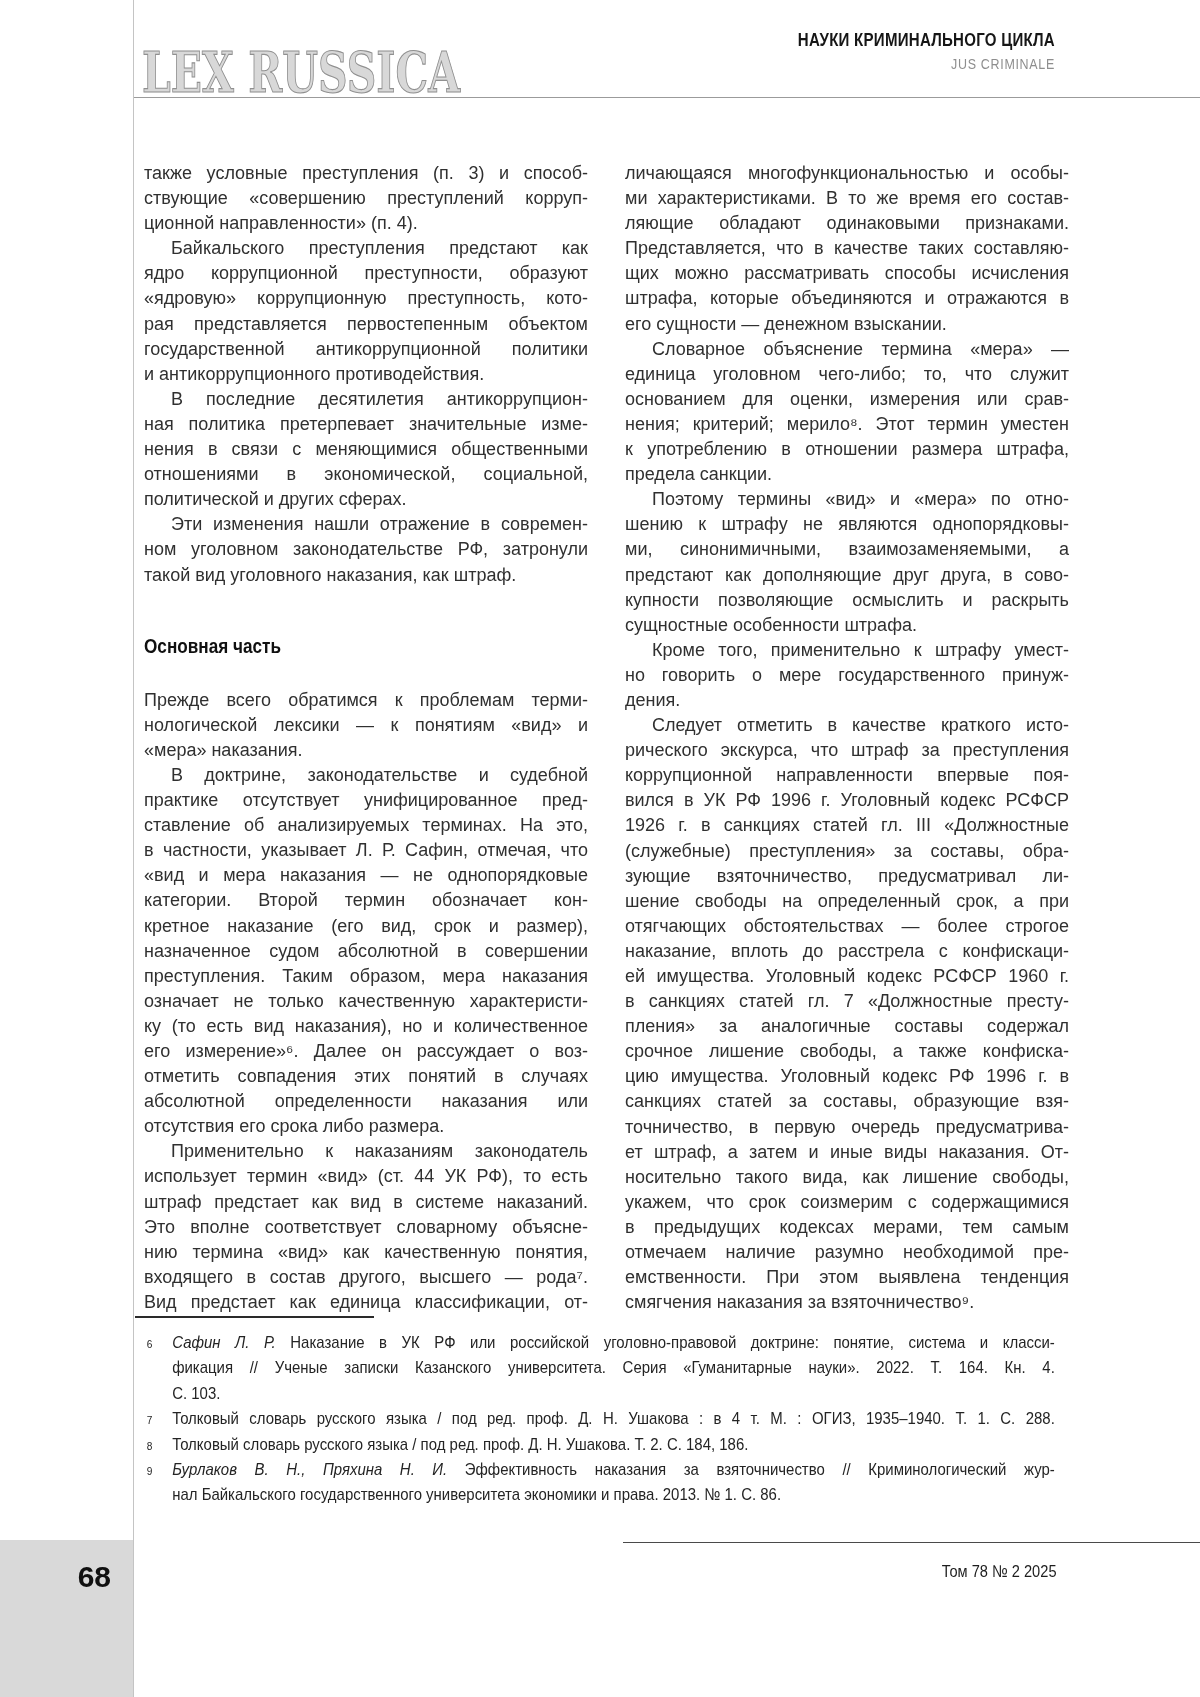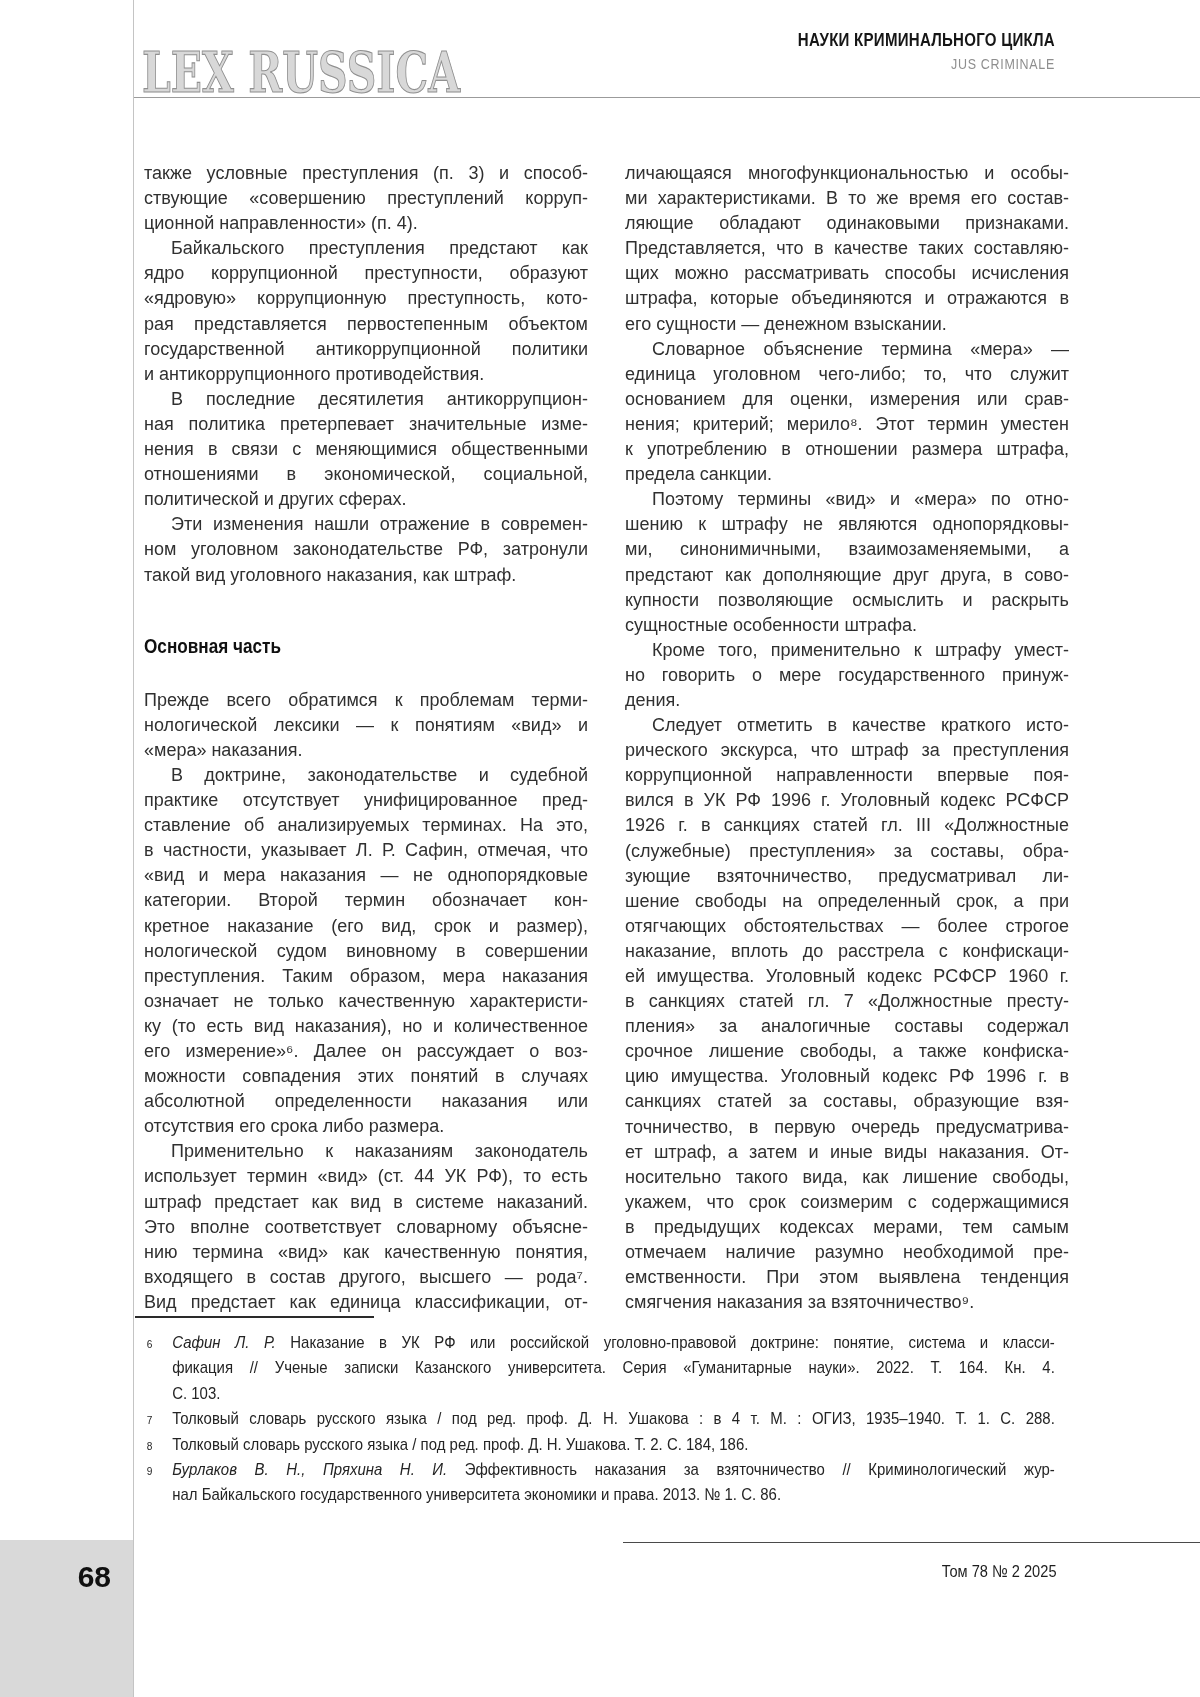--- a/index.html
+++ b/index.html
@@ -93,26 +93,26 @@
         <div class="line end">«мера» наказания.</div>
       </div>
       <div class="para">
         <div class="line ind">В доктрине, законодательстве и судебной</div>
         <div class="line">практике отсутствует унифицированное пред-</div>
         <div class="line">ставление об анализируемых терминах. На это,</div>
         <div class="line">в частности, указывает Л. Р. Сафин, отмечая, что</div>
         <div class="line">«вид и мера наказания — не однопорядковые</div>
         <div class="line">категории. Второй термин обозначает кон-</div>
         <div class="line">кретное наказание (его вид, срок и размер),</div>
-        <div class="line">нологической судом виновному в совершении</div>
+        <div class="line">назначенное судом абсолютной в совершении</div>
         <div class="line">преступления. Таким образом, мера наказания</div>
         <div class="line">означает не только качественную характеристи-</div>
         <div class="line">ку (то есть вид наказания), но и количественное</div>
         <div class="line">его измерение»⁶. Далее он рассуждает о воз-</div>
-        <div class="line">можности совпадения этих понятий в случаях</div>
+        <div class="line">отметить совпадения этих понятий в случаях</div>
         <div class="line">абсолютной определенности наказания или</div>
         <div class="line end">отсутствия его срока либо размера.</div>
       </div>
       <div class="para">
         <div class="line ind">Применительно к наказаниям законодатель</div>
         <div class="line">использует термин «вид» (ст. 44 УК РФ), то есть</div>
         <div class="line">штраф предстает как вид в системе наказаний.</div>
         <div class="line">Это вполне соответствует словарному объясне-</div>
         <div class="line">нию термина «вид» как качественную понятия,</div>
         <div class="line">входящего в состав другого, высшего — рода⁷.</div>

